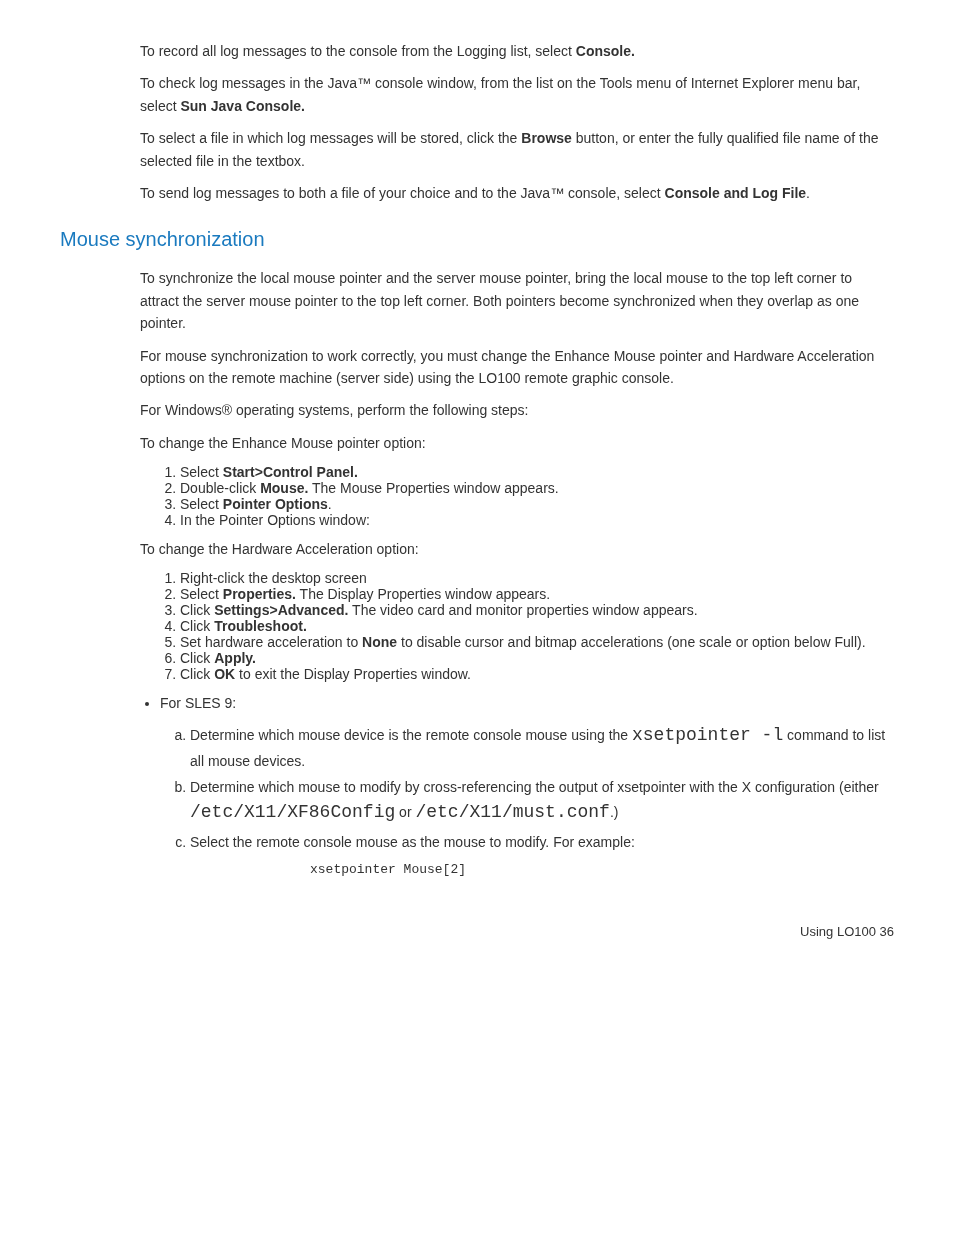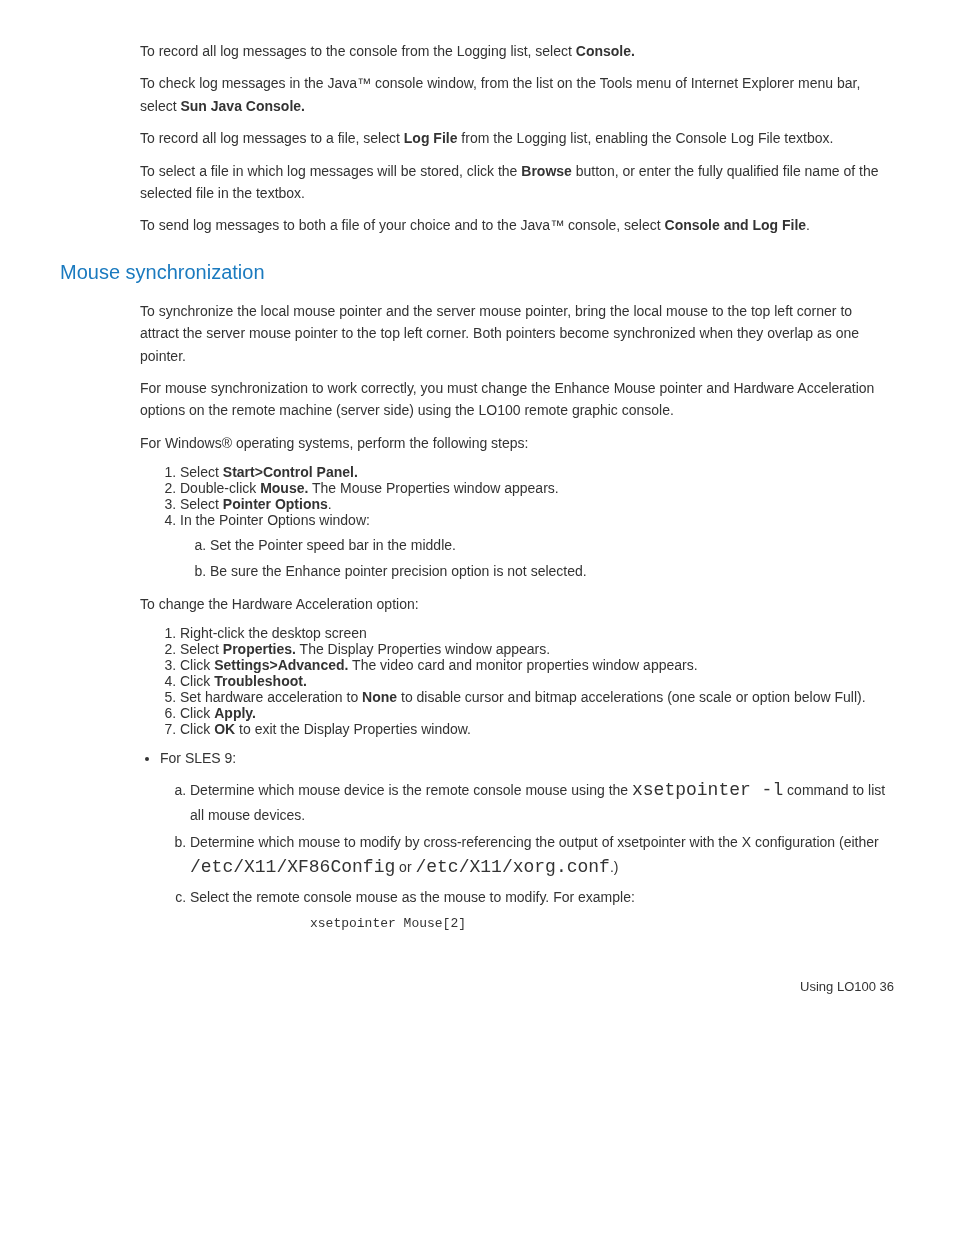--- a/index.html
+++ b/index.html
@@ -124,54 +124,48 @@
 <div class="page-content">
 
   <div class="intro-paragraphs">
     <p>
       <span>To record all log messages to the console from the Logging list, select </span><b>Console.</b>
     </p>
     <p>
       <span>To check log messages in the Java™ console window, from the list on the Tools menu of Internet Explorer menu bar, select </span><b>Sun Java Console.</b>
     </p>
     <p>
-      <span>To record all log messages to a file, select </span><b>Log File</b><span> from the Logging list, enabling the Console Log File textbox.</span>
-    </p>
-    <p>
       <span>To select a file in which log messages will be stored, click the </span><b>Browse</b><span> button, or enter the fully qualified file name of the selected file in the textbox.</span>
     </p>
     <p>
       <span>To send log messages to both a file of your choice and to the Java™ console, select </span><b>Console and Log File</b><span>.</span>
     </p>
   </div>
 
   <h2 class="section-heading">Mouse synchronization</h2>
 
   <p class="body-text">To synchronize the local mouse pointer and the server mouse pointer, bring the local mouse to the top left corner to attract the server mouse pointer to the top left corner. Both pointers become synchronized when they overlap as one pointer.</p>
   <p class="body-text">For mouse synchronization to work correctly, you must change the Enhance Mouse pointer and Hardware Acceleration options on the remote machine (server side) using the LO100 remote graphic console.</p>
   <p class="body-text">For Windows® operating systems, perform the following steps:</p>
 
+  <p class="body-text">To change the Enhance Mouse pointer option:</p>
 
   <div class="list-wrapper">
     <ol class="numbered">
       <li>
         <span>Select <b>Start&gt;Control Panel.</b></span>
       </li>
       <li>
         <span>Double-click <b>Mouse.</b> The Mouse Properties window appears.</span>
       </li>
       <li>
         <span>Select <b>Pointer Options</b>.</span>
       </li>
       <li>
         <span>In the Pointer Options window:</span>
-        <ol class="ordered-list-inner">
-          <li>Set the Pointer speed bar in the middle.</li>
-          <li>Be sure the Enhance pointer precision option is not selected.</li>
-        </ol>
       </li>
     </ol>
   </div>
 
   <p class="body-text">To change the Hardware Acceleration option:</p>
 
   <div class="list-wrapper">
     <ol class="numbered">
       <li>
         <span>Right-click the desktop screen</span>
@@ -199,21 +193,21 @@
 
 
   <ul class="unordered-list">
     <li>
       For SLES 9:
       <ol class="unordered-sub-list">
         <li>
           Determine which mouse device is the remote console mouse using the <span class="code-inline">xsetpointer -l</span> command to list all mouse devices.
         </li>
         <li>
-          Determine which mouse to modify by cross-referencing the output of xsetpointer with the X configuration (either <span class="code-inline">/etc/X11/XF86Config</span> or <span class="code-inline">/etc/X11/xorg.conf</span>.)
+          Determine which mouse to modify by cross-referencing the output of xsetpointer with the X configuration (either <span class="code-inline">/etc/X11/XF86Config</span> or <span class="code-inline">/etc/X11/must.conf</span>.)
         </li>
         <li>
           Select the remote console mouse as the mouse to modify. For example:
           <span class="code-block">xsetpointer Mouse[2]</span>
         </li>
       </ol>
     </li>
   </ul>
 
   <div class="page-footer">

